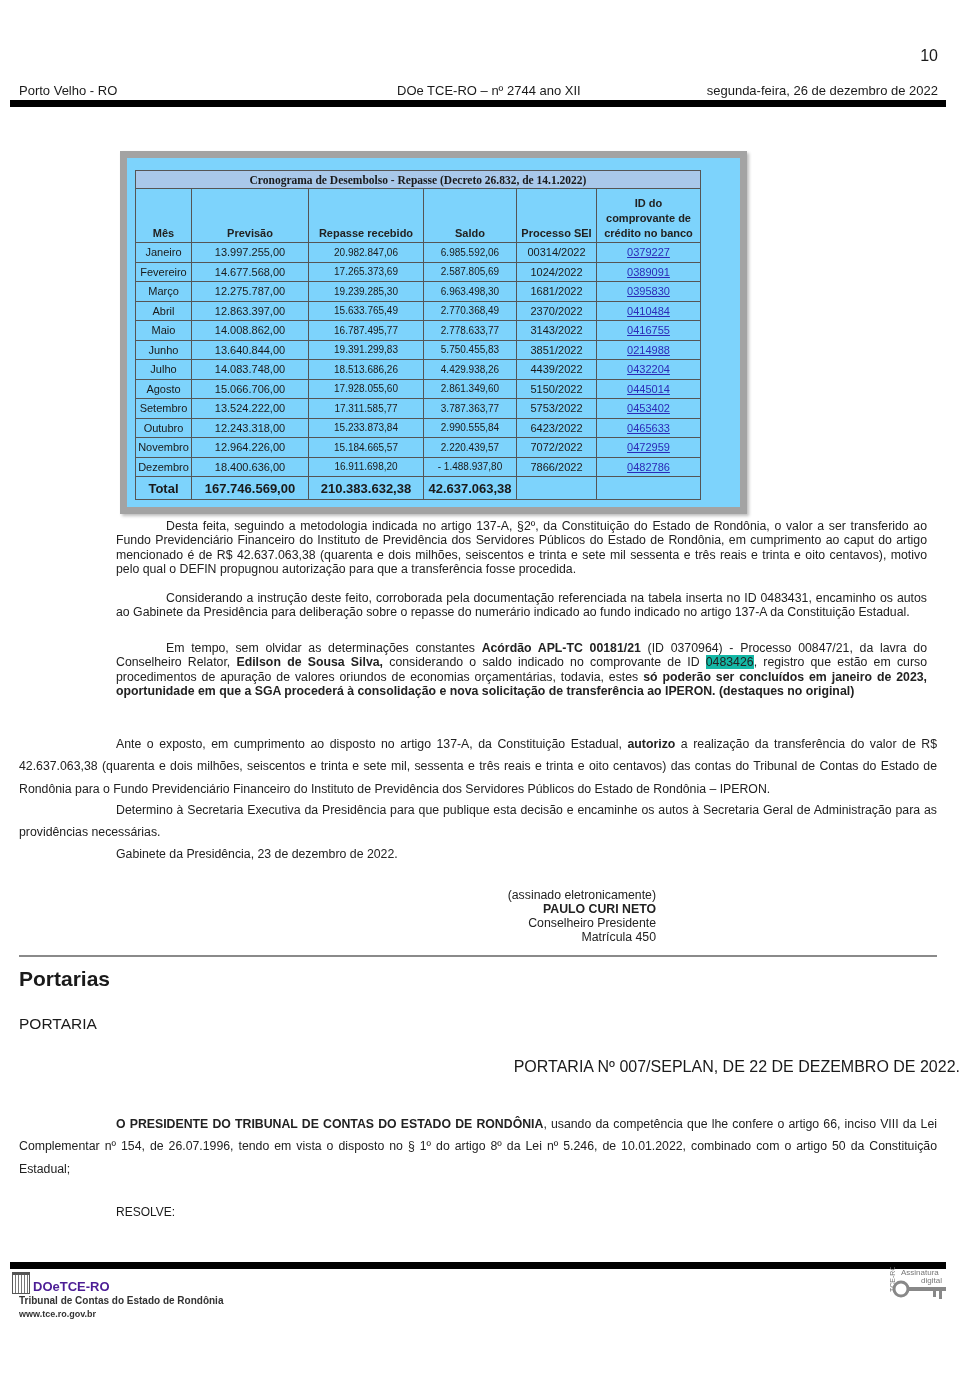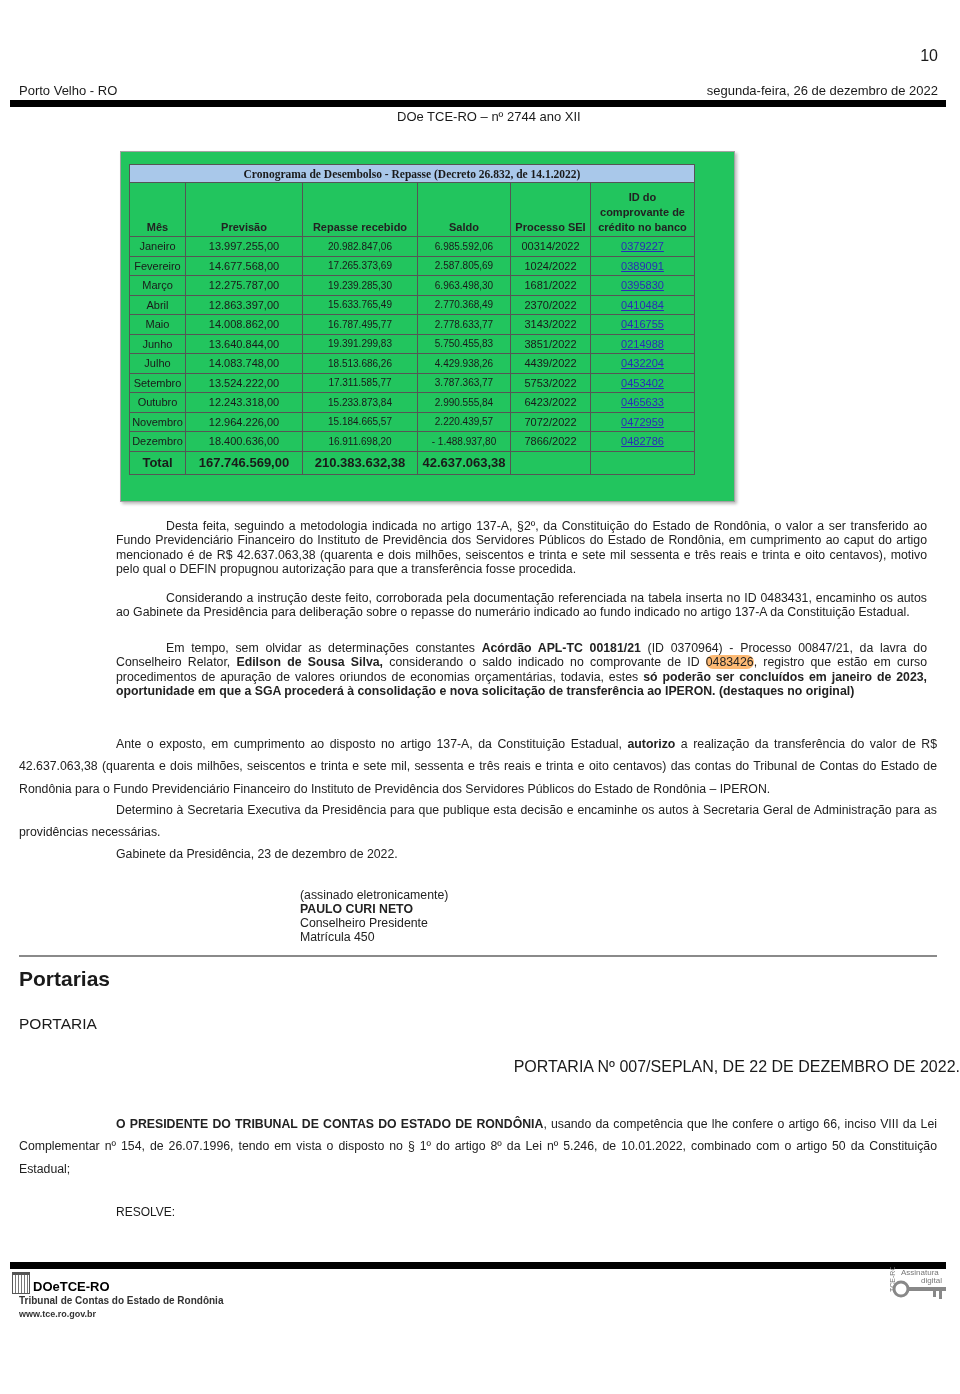--- a/index.html
+++ b/index.html
@@ -2,57 +2,57 @@
 <html><head>
 <meta charset="utf-8">
 <style>
   html, body { margin: 0; padding: 0; background: #ffffff; }
   body { width: 960px; height: 1394px; position: relative; overflow: hidden; font-family: "Liberation Sans", sans-serif; color: #1a1a1a; }
   .abs { position: absolute; }
   .page-num { right: 22px; top: 47px; font-size: 16px; }
   .hdr { top: 83px; left: 19px; right: 22px; height: 16px; font-size: 13px; }
   .hdr span { position: absolute; top: 0; white-space: nowrap; }
   .hdr .l { left: 0; }
-  .hdr .c { left: 378px; margin-top: 26px; }
+  .hdr .c { left: 378px; }
   .hdr .r { right: 0; }
   .hdr-rule { top: 100px; left: 10px; right: 14px; height: 7px; background: #000; }
 
-  .tbl-frame { left: 120px; top: 151px; width: 613px; height: 349px; background: #22c55e; border: 1px solid #a3a3a3; box-shadow: 2px 2px 3px #bdbdbd; }
+  .tbl-frame { left: 120px; top: 151px; width: 613px; height: 349px; background: #7dd3fc; border: 7px solid #a3a3a3; box-shadow: 2px 2px 3px #bdbdbd; }
   table.cron { position: absolute; left: 8px; top: 12px; border-collapse: collapse; font-family: "Liberation Sans", sans-serif; font-size: 11px; }
   table.cron td, table.cron th { border: 1px solid #555; padding: 0 2px; height: 18.5px; text-align: center; white-space: nowrap; font-weight: normal; }
   table.cron .title-cell { background: #a9c8ea; font-family: "Liberation Serif", serif; font-weight: bold; font-size: 11.5px; height: 17px; }
   table.cron .head-row th { height: 52px; vertical-align: bottom; font-size: 11px; font-weight: bold; color: #222; line-height: 15px; padding-bottom: 1px; }
   table.cron .total-row td { font-weight: bold; font-size: 13px; height: 22px; }
   table.cron .small { font-size: 10px; }
   table.cron a { color: #2b2bb8; text-decoration: underline; }
   .col-mes { width: 56px; } .col-prev { width: 117px; } .col-rep { width: 115px; } .col-saldo { width: 93px; } .col-proc { width: 80px; } .col-id { width: 104px; }
 
   .para { font-size: 12.3px; line-height: 14.3px; text-align: justify; color: #222; }
   .para1 { left: 116px; width: 811px; top: 519px; }
   .para2 { left: 116px; width: 811px; top: 591px; }
   .para3 { left: 116px; width: 811px; top: 641px; }
   .indent { text-indent: 50px; }
-  .hl { background: #fdba74; border-radius: 7px; }
+  .hl { background: #14b8a6; }
   .wide { font-size: 12.3px; line-height: 22.3px; text-align: justify; color: #222; left: 19px; width: 918px; }
   .para4 { top: 733px; }
   .para5 { top: 799px; }
   .para6 { top: 843px; left: 116px; width: 500px; }
   .indent2 { text-indent: 97px; }
 
-  .sig { left: 300px; width: 356px; top: 888px; text-align: left; font-size: 12.3px; line-height: 14px; color: #222; }
+  .sig { left: 300px; width: 356px; top: 888px; text-align: right; font-size: 12.3px; line-height: 14px; color: #222; }
   .sig .name { font-weight: bold; }
   .sec-rule { top: 955px; left: 19px; width: 918px; height: 2px; background: #8a8a8a; }
   .sec-title { left: 19px; top: 967px; font-size: 21px; font-weight: bold; }
   .portaria-h { left: 19px; top: 1015px; font-size: 15.5px; }
   .portaria-n { left: 0; width: 960px; top: 1058px; text-align: right; font-size: 16px; }
   .para7 { top: 1113px; }
   .resolve { left: 116px; top: 1205px; font-size: 12px; }
 
   .ftr-rule { top: 1262px; left: 10px; right: 14px; height: 7px; background: #000; }
-  .ftr-logo { left: 12px; top: 1272px; font-size: 13px; font-weight: bold; color: #000000; }
+  .ftr-logo { left: 12px; top: 1272px; font-size: 13px; font-weight: bold; color: #4c1d95; }
   .ftr-logo .bld-icon { display: inline-block; width: 16px; height: 18px; border: 1.5px solid #555; border-top: 3px solid #555; vertical-align: -3px; margin-right: 3px; background: repeating-linear-gradient(90deg, #fff 0 2px, #777 2px 3px); }
   .ftr-sub { left: 19px; top: 1295px; font-size: 10px; font-weight: bold; color: #333; }
   .ftr-url { left: 19px; top: 1309px; font-size: 9px; font-weight: bold; color: #333; }
   .ftr-sign { left: 881px; top: 1267px; width: 80px; height: 35px; }
 </style>
 </head>
 <body>
 
 <div class="abs page-num">10</div>
 
@@ -135,20 +135,28 @@
           <td>3851/2022</td>
           <td><a>0214988</a></td>
         </tr>
         <tr>
           <td>Julho</td>
           <td>14.083.748,00</td>
           <td class="small">18.513.686,26</td>
           <td class="small">4.429.938,26</td>
           <td>4439/2022</td>
           <td><a>0432204</a></td>
+        </tr>
+        <tr>
+          <td>Agosto</td>
+          <td>15.066.706,00</td>
+          <td class="small">17.928.055,60</td>
+          <td class="small">2.861.349,60</td>
+          <td>5150/2022</td>
+          <td><a>0445014</a></td>
         </tr>
         <tr>
           <td>Setembro</td>
           <td>13.524.222,00</td>
           <td class="small">17.311.585,77</td>
           <td class="small">3.787.363,77</td>
           <td>5753/2022</td>
           <td><a>0453402</a></td>
         </tr>
         <tr>

